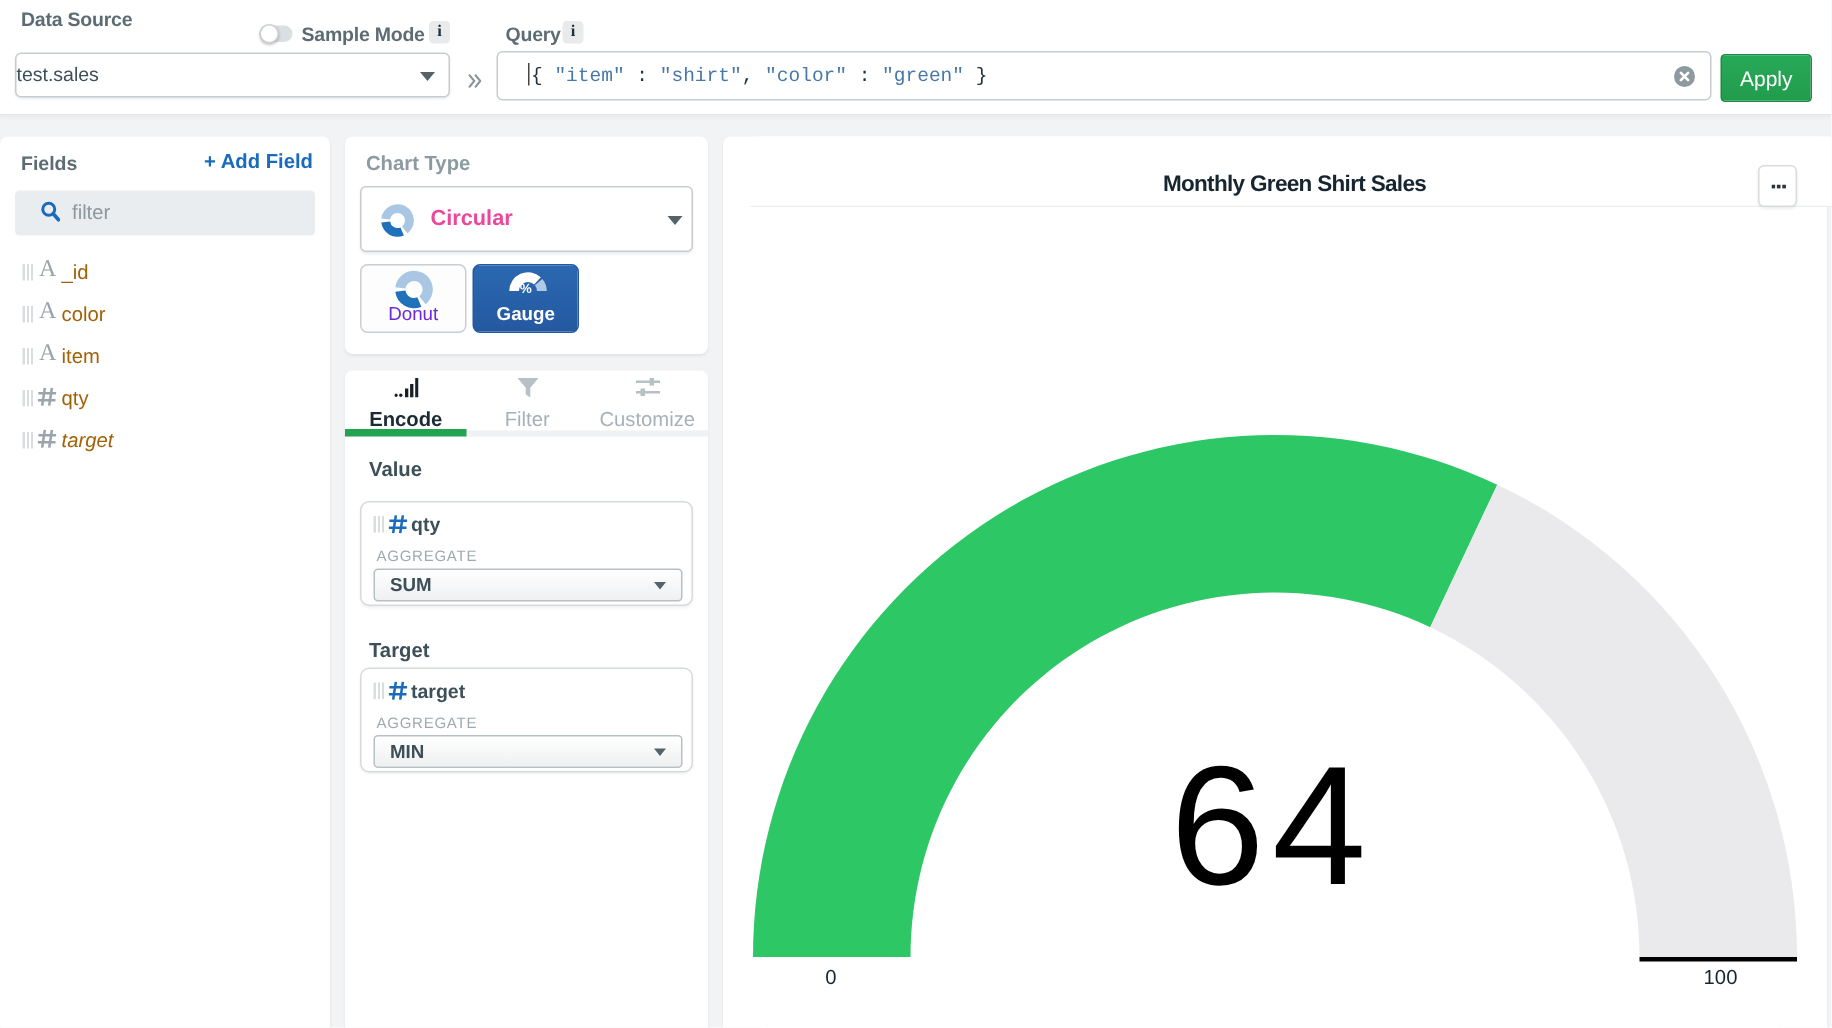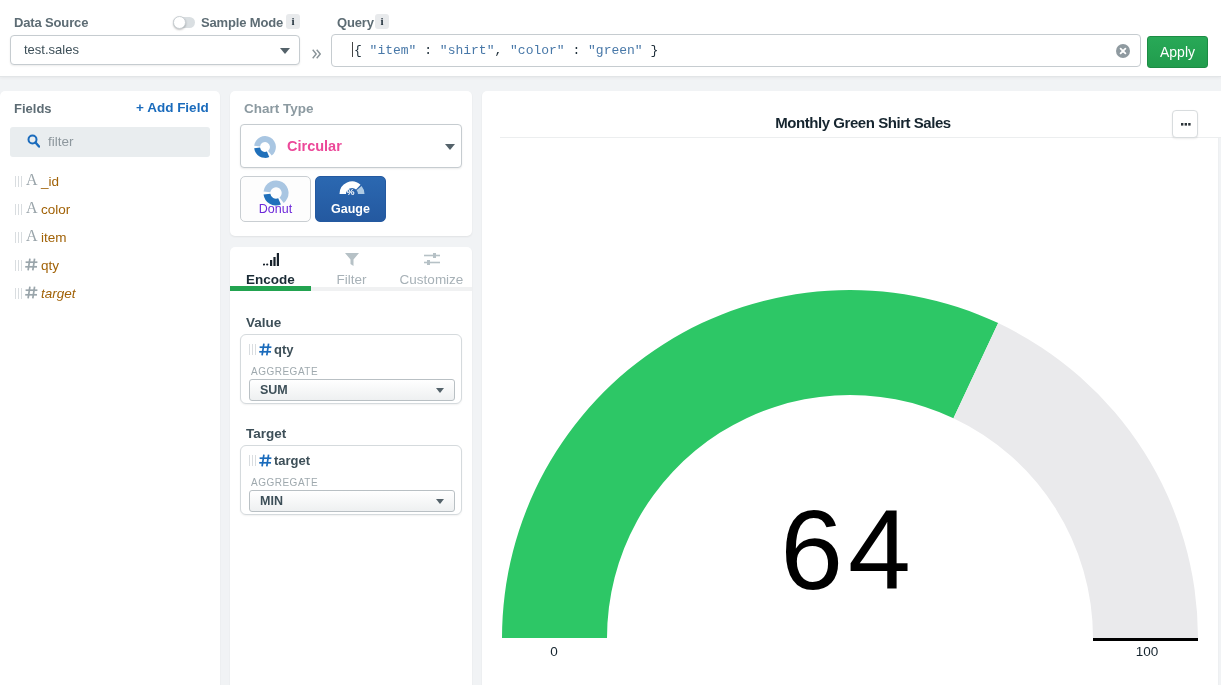--- a/index.html
+++ b/index.html
@@ -3,35 +3,35 @@
 <meta charset="utf-8">
 <style>
   * { margin:0; padding:0; box-sizing:border-box; }
   html,body { width:1221px; height:685px; overflow:hidden; }
   body { background:#F1F3F5; font-family:"Liberation Sans", sans-serif; position:relative; }
 
   
   #topbar { position:absolute; left:0; top:0; width:1221px; height:77px; background:#fff;
             border-bottom:1px solid #E2E5E7; box-shadow:0 1px 3px rgba(0,0,0,.05); z-index:5; }
   .toplabel { font-size:13px; font-weight:bold; color:#5D6C74; letter-spacing:-0.15px; }
-  #ds-label { position:absolute; left:14px; top:15px; }
+  #ds-label { position:absolute; left:14px; top:5px; }
   #sm-label { position:absolute; left:201px; top:15px; }
   #q-label  { position:absolute; left:337px; top:15px; }
   .ibadge { position:absolute; width:14px; height:15px; background:#E8EAEC; border-radius:3px;
             font-family:"Liberation Serif", serif; font-weight:bold; font-size:11px; color:#21313C;
             text-align:center; line-height:15px; top:14px; }
   #ib1 { left:286px; }
   #ib2 { left:375px; }
   #toggle { position:absolute; left:173px; top:17px; width:22px; height:11px; background:#DADFE2;
             border-radius:6px; }
   #toggle .knob { position:absolute; left:0px; top:-1px; width:13px; height:13px; border-radius:50%;
             background:#fff; border:1px solid #C9CFD3; box-shadow:0 1px 2px rgba(0,0,0,.25); }
   #ds-select { position:absolute; left:10px; top:35px; width:290px; height:30px; background:#fff;
             border:1px solid #C6CCD0; border-radius:4px; box-shadow:0 1px 2px rgba(0,0,0,.08);
-            font-size:13px; color:#3D4F58; line-height:28px; padding-left:13px; }
+            font-size:13px; color:#3D4F58; line-height:28px; }
   .caret { position:absolute; width:0; height:0; border-left:5px solid transparent;
            border-right:5px solid transparent; border-top:6px solid #54626A; }
   #ds-select .caret { right:9px; top:12px; }
   #chev { position:absolute; left:312px; top:49px; line-height:0; font-size:0; }
   #qinput { position:absolute; left:331px; top:34px; width:810px; height:33px; background:#fff;
             border:1px solid #C6CCD0; border-radius:4px; font-family:"Liberation Mono", monospace;
             font-size:13px; line-height:31px; padding-left:20px; color:#21313C; white-space:pre; }
   #qinput .cur { display:inline-block; width:1px; height:15px; background:#444; vertical-align:-3px; margin-right:1px; }
   #qinput .str { color:#4878A8; }
   #qclear { position:absolute; right:10px; top:9px; width:14px; height:14px; }
@@ -227,21 +227,21 @@
       <g stroke="#B6C1C6" stroke-width="1.6">
         <line x1="0" y1="2.5" x2="16" y2="2.5"></line>
         <line x1="0" y1="9.5" x2="16" y2="9.5"></line>
       </g>
       <rect x="9" y="0" width="3" height="5" fill="#B6C1C6"></rect>
       <rect x="3" y="7" width="3" height="5" fill="#B6C1C6"></rect>
     </svg><div class="lbl">Customize</div></div>
 <div id="tabtrack"></div>
 <div id="tabbar"></div>
 
-<div class="enc-label" style="top:315px">Value</div>
+<div class="enc-label" style="top:305px">Value</div>
 <div class="enc-card" style="top:334px">
   <span class="drag"></span>
     <svg class="hsvg" width="13" height="13" viewBox="0 0 13 13">
       <g stroke="#1A6BBC" stroke-width="1.7" fill="none">
         <line x1="4.9" y1="0.6" x2="3.1" y2="12.4"></line>
         <line x1="9.6" y1="0.6" x2="7.8" y2="12.4"></line>
         <line x1="0.6" y1="4.2" x2="12.4" y2="4.2"></line>
         <line x1="0.2" y1="8.8" x2="12" y2="8.8"></line>
       </g>
     </svg>

